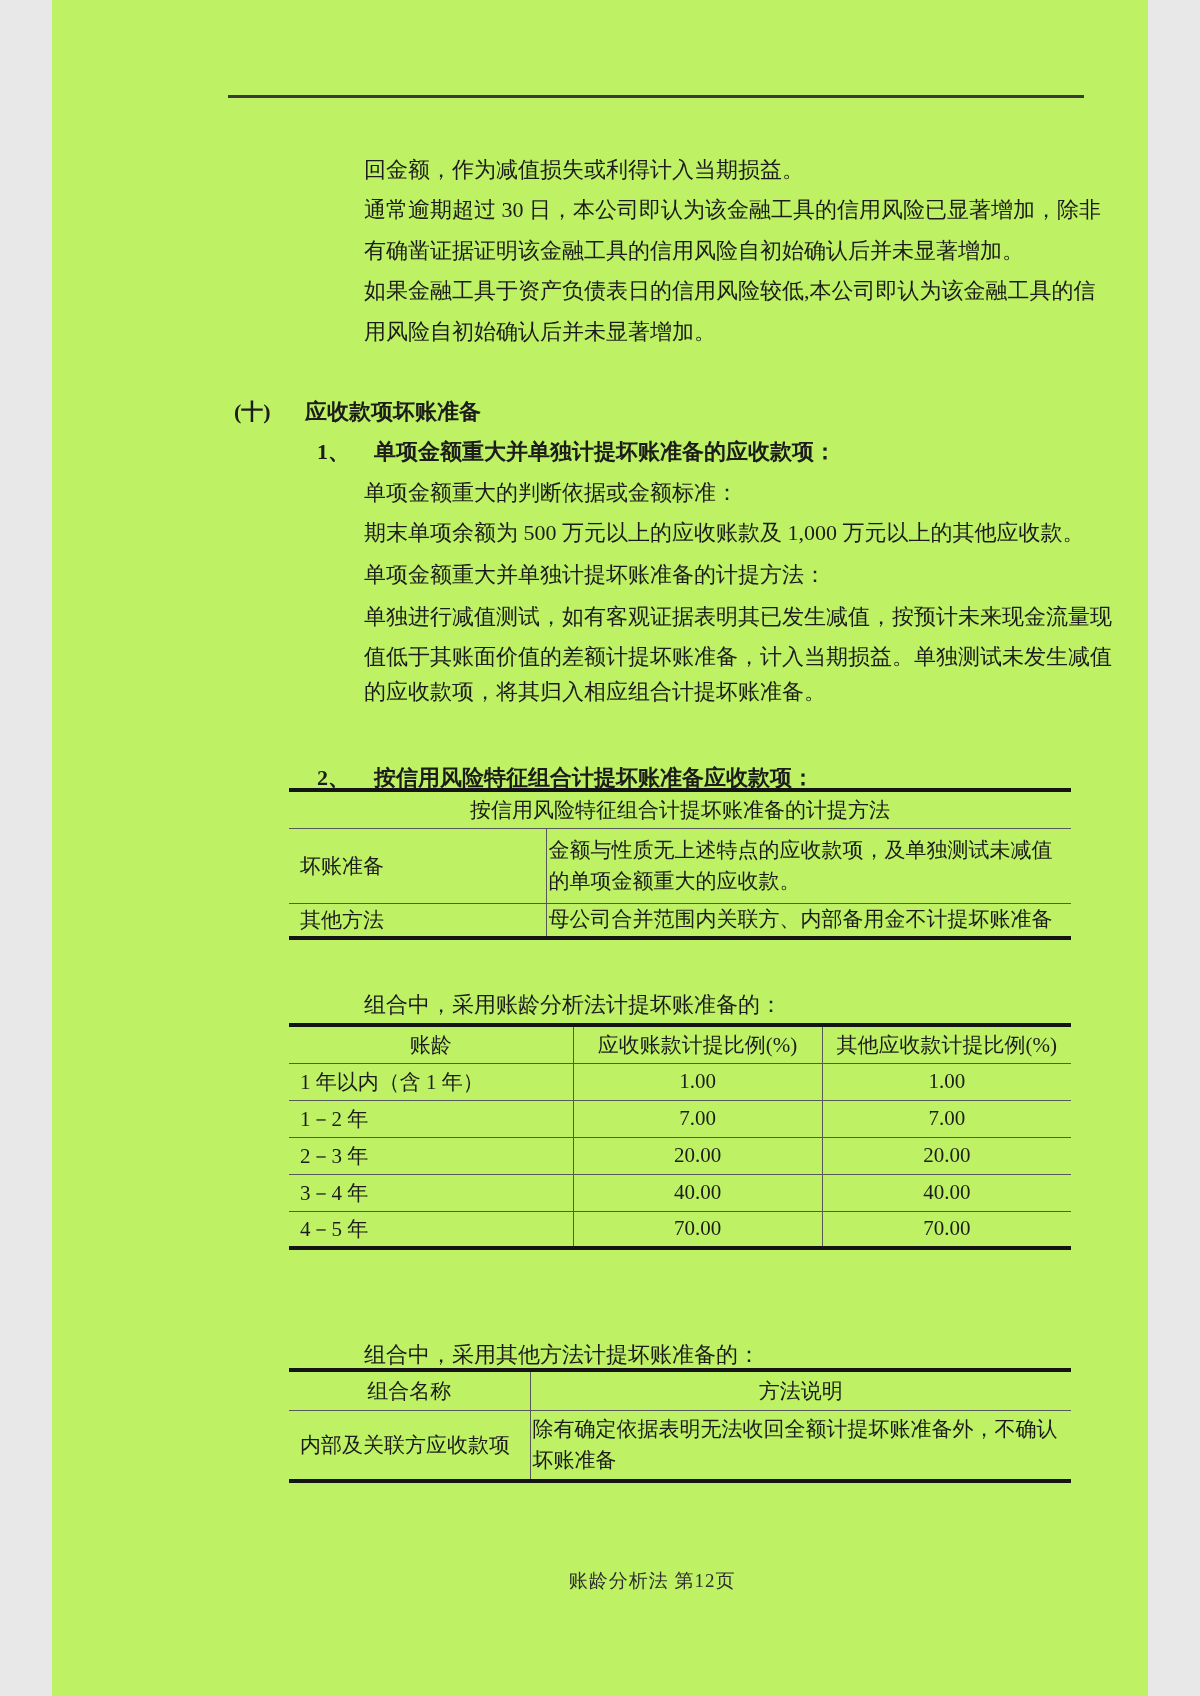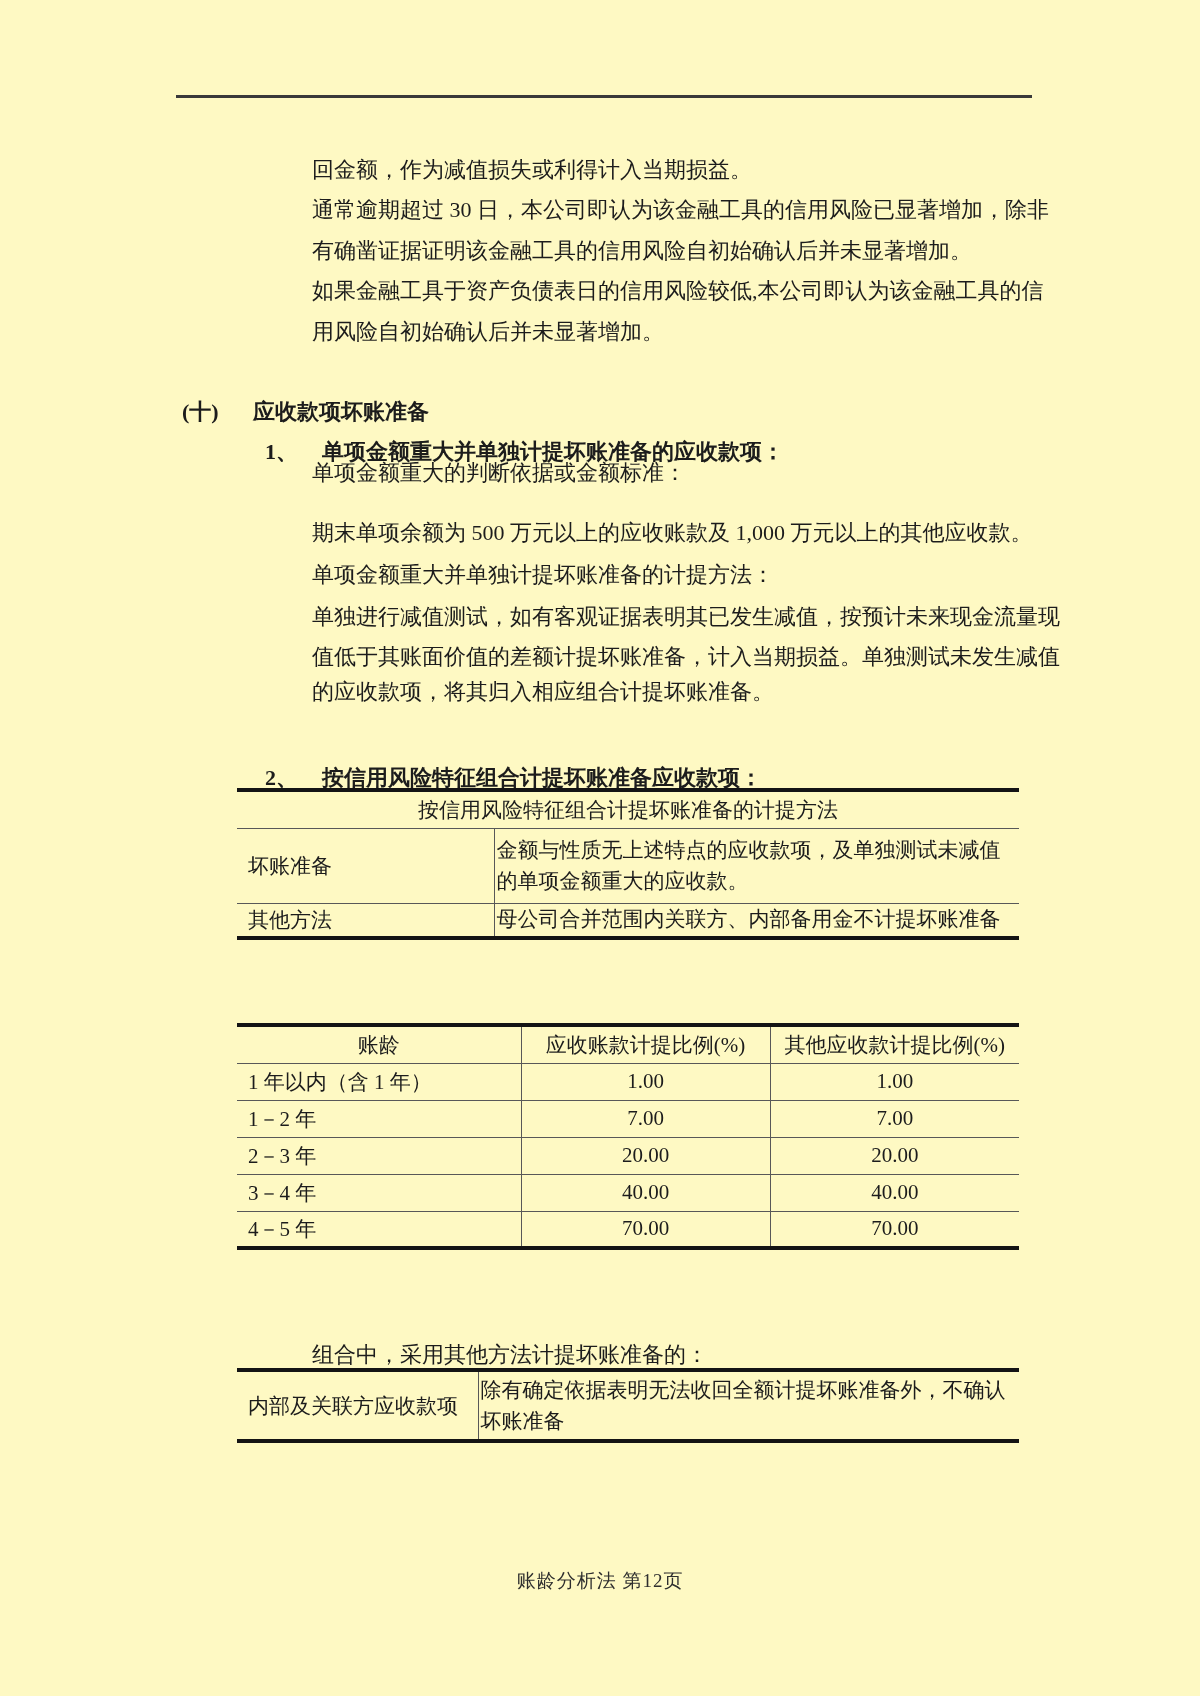--- a/index.html
+++ b/index.html
@@ -1,20 +1,20 @@
 <!DOCTYPE html>
 <html><head>
 <meta charset="utf-8">
 <style>
   html,body { margin:0; padding:0; background:#e8e8e8; }
   .page {
     position:relative;
-    width:1200px; height:1696px;
+    width:1096px; height:1696px;
     margin:0 auto;
-    background:#fef9c3;
+    background:#bef264;
     font-family:"Liberation Serif","DejaVu Serif",serif;
     color:#1c1c1c;
     overflow:hidden;
   }
   .abs { position:absolute; }
   .ln {
     position:absolute;
     left:312px;
     white-space:nowrap;
     font-size:22px;
@@ -74,21 +74,21 @@
   <div class="ln" style="top:231px">有确凿证据证明该金融工具的信用风险自初始确认后并未显著增加。</div>
   <div class="ln" style="top:271px">如果金融工具于资产负债表日的信用风险较低,本公司即认为该金融工具的信</div>
   <div class="ln" style="top:312px">用风险自初始确认后并未显著增加。</div>
 
   <div class="ln b" style="left:182px; top:392px">(十)</div>
   <div class="ln b" style="left:253px; top:392px">应收款项坏账准备</div>
 
   <div class="ln b" style="left:265px; top:432px">1、</div>
   <div class="ln b" style="left:322px; top:432px">单项金额重大并单独计提坏账准备的应收款项：</div>
 
-  <div class="ln" style="top:453px">单项金额重大的判断依据或金额标准：</div>
+  <div class="ln" style="top:473px">单项金额重大的判断依据或金额标准：</div>
   <div class="ln" style="top:513px">期末单项余额为 500 万元以上的应收账款及 1,000 万元以上的其他应收款。</div>
   <div class="ln" style="top:555px">单项金额重大并单独计提坏账准备的计提方法：</div>
   <div class="ln" style="top:597px">单独进行减值测试，如有客观证据表明其已发生减值，按预计未来现金流量现</div>
   <div class="ln" style="top:637px">值低于其账面价值的差额计提坏账准备，计入当期损益。单独测试未发生减值</div>
   <div class="ln" style="top:672px">的应收款项，将其归入相应组合计提坏账准备。</div>
 
   <div class="ln b" style="left:265px; top:758px">2、</div>
   <div class="ln b" style="left:322px; top:758px">按信用风险特征组合计提坏账准备应收款项：</div>
 
   <div class="abs" style="left:237px; top:788px">
@@ -111,20 +111,21 @@
       <tr class="h35">
         <td class="padl">其他方法</td>
         <td class="vl">
           <div class="cellline">母公司合并范围内关联方、内部备用金不计提坏账准备</div>
         </td>
       </tr>
     </tbody>
       </table>
   </div>
 
+  <div class="ln" style="top:985px">组合中，采用账龄分析法计提坏账准备的：</div>
 
   <div class="abs" style="left:237px; top:1023px">
     <table class="tbl">
       <colgroup>
           <col style="width:284px">
           <col style="width:249px">
           <col style="width:249px">
         </colgroup>
       <tbody>
           <tr class="thin h38">
@@ -163,20 +164,24 @@
 
   <div class="ln" style="top:1335px">组合中，采用其他方法计提坏账准备的：</div>
 
   <div class="abs" style="left:237px; top:1368px">
     <table class="tbl">
       <colgroup>
           <col style="width:241px">
           <col style="width:541px">
         </colgroup>
       <tbody>
+          <tr class="thin h40">
+        <td class="ctr">组合名称</td>
+        <td class="vl ctr">方法说明</td>
+      </tr>
       <tr class="h71">
         <td class="padl">内部及关联方应收款项</td>
         <td class="vl vtop2 pt8">
           <div class="cellline3">除有确定依据表明无法收回全额计提坏账准备外，不确认</div>
           <div class="cellline3">坏账准备</div>
         </td>
       </tr>
     </tbody>
       </table>
   </div>

